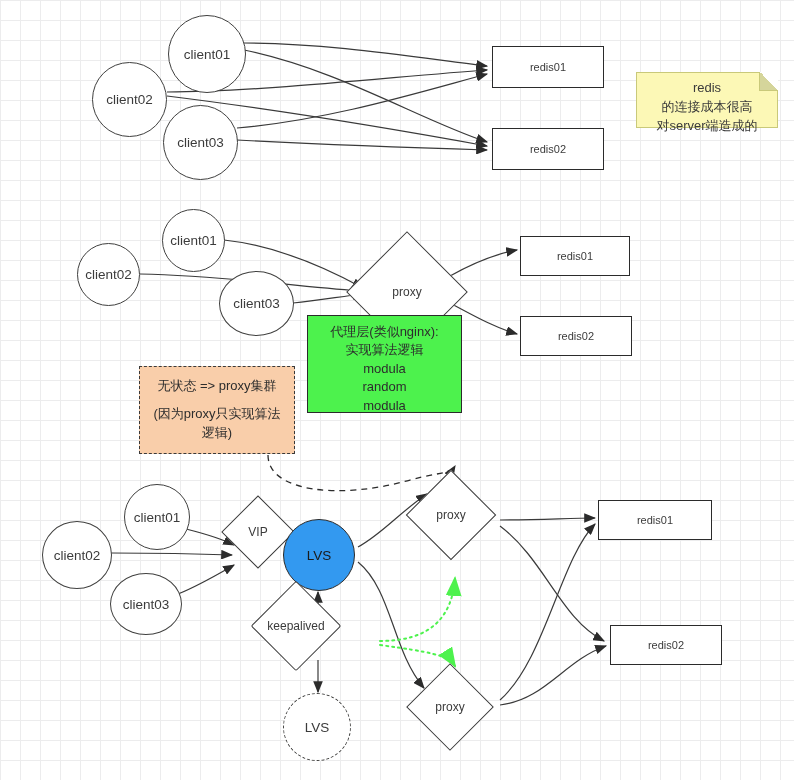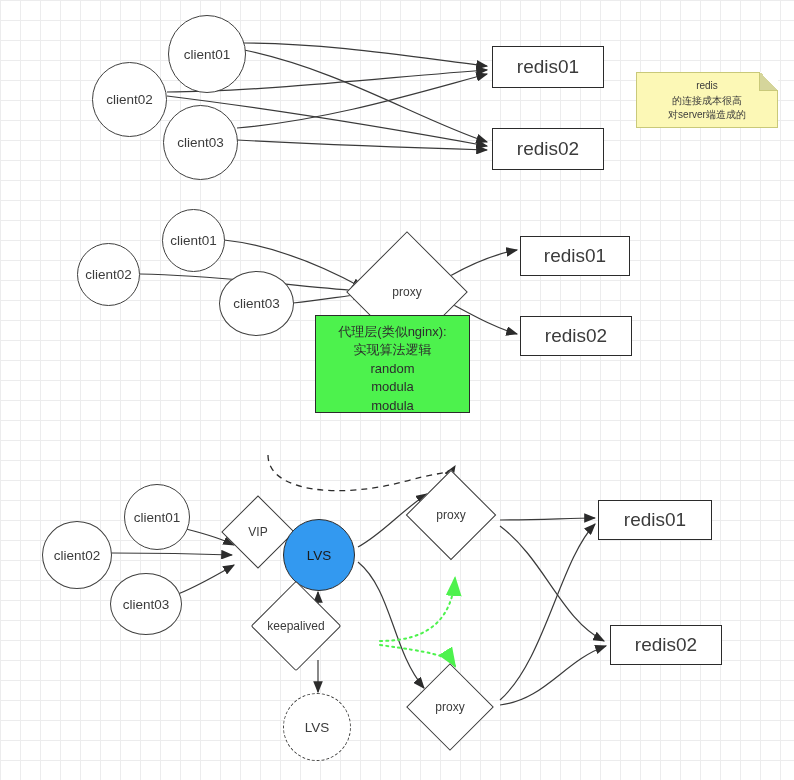--- a/index.html
+++ b/index.html
@@ -29,38 +29,38 @@
   .circle{
     border:1.3px solid #40403f;border-radius:50%;
     background:#ffffff;color:#3b3b3b;font-size:13.5px;
   }
   .circle.dashed{border-style:dashed;}
   .circle.lvs-active{
     background:#3399f0;border-color:#2b2b2b;color:#1b1b1b;
   }
   .rect{
     border:1.4px solid #2b2b2b;background:#ffffff;
-    color:#3b3b3b;font-size:19px;
+    color:#3b3b3b;font-size:11px;
   }
   .diamond-wrap{position:absolute;}
   .diamond-wrap .shape{
     position:absolute;left:0;top:0;width:100%;height:100%;
     background:#ffffff;border:1.3px solid #3a3a3a;
     transform:rotate(45deg);box-sizing:border-box;
   }
   .diamond-wrap .dlabel{
     position:absolute;left:0;top:0;width:100%;height:100%;
     display:flex;align-items:center;justify-content:center;
     color:#3b3b3b;font-size:12px;
   }
 
   .note{
     position:absolute;box-sizing:border-box;
     background:#fcf8b6;border:1px solid #c9c97a;
-    color:#3b3b3b;font-size:10px;line-height:1.45;
+    color:#3b3b3b;font-size:13px;line-height:1.45;
     text-align:center;padding:6px 8px 4px;
   }
   .note .fold{
     position:absolute;right:-1px;top:-1px;
     width:18px;height:18px;
     background:linear-gradient(225deg,#ffffff 0 50%, #d5d59b 50% 100%);
     border-left:1px solid #c9c97a;border-bottom:1px solid #c9c97a;
   }
   .greenbox{
     position:absolute;box-sizing:border-box;
@@ -177,28 +177,34 @@
     <div class="dlabel">proxy</div>
   </div>
 
   <div class="node rect" style="left:520px;top:236px;width:110px;height:40px;">
     <span>redis01</span>
   </div>
   <div class="node rect" style="left:520px;top:316px;width:112px;height:40px;">
     <span>redis02</span>
   </div>
 
-  <div class="greenbox" style="left:315px;top:315px;width:155px;height:98px;">
+  <div class="greenbox" style="left:307px;top:315px;width:155px;height:98px;">
     <span class="l">代理层(类似nginx):</span>
     <span class="l">实现算法逻辑</span>
+    <span class="l">modula</span>
     <span class="l">random</span>
     <span class="l">modula</span>
-    <span class="l">modula</span>
-  </div>
-
+  </div>
+
+  <div class="orangebox" style="left:139px;top:366px;width:156px;height:88px;">
+    <span class="l">无状态 =&gt; proxy集群</span>
+    <span class="spacer"></span>
+    <span class="l">(因为proxy只实现算法</span>
+    <span class="l">逻辑)</span>
+  </div>
 
   <div class="node circle" style="left:124px;top:484px;width:66px;height:66px;">
     <span>client01</span>
   </div>
   <div class="node circle" style="left:42px;top:521px;width:70px;height:68px;">
     <span>client02</span>
   </div>
   <div class="node circle" style="left:110px;top:573px;width:72px;height:62px;">
     <span>client03</span>
   </div>

